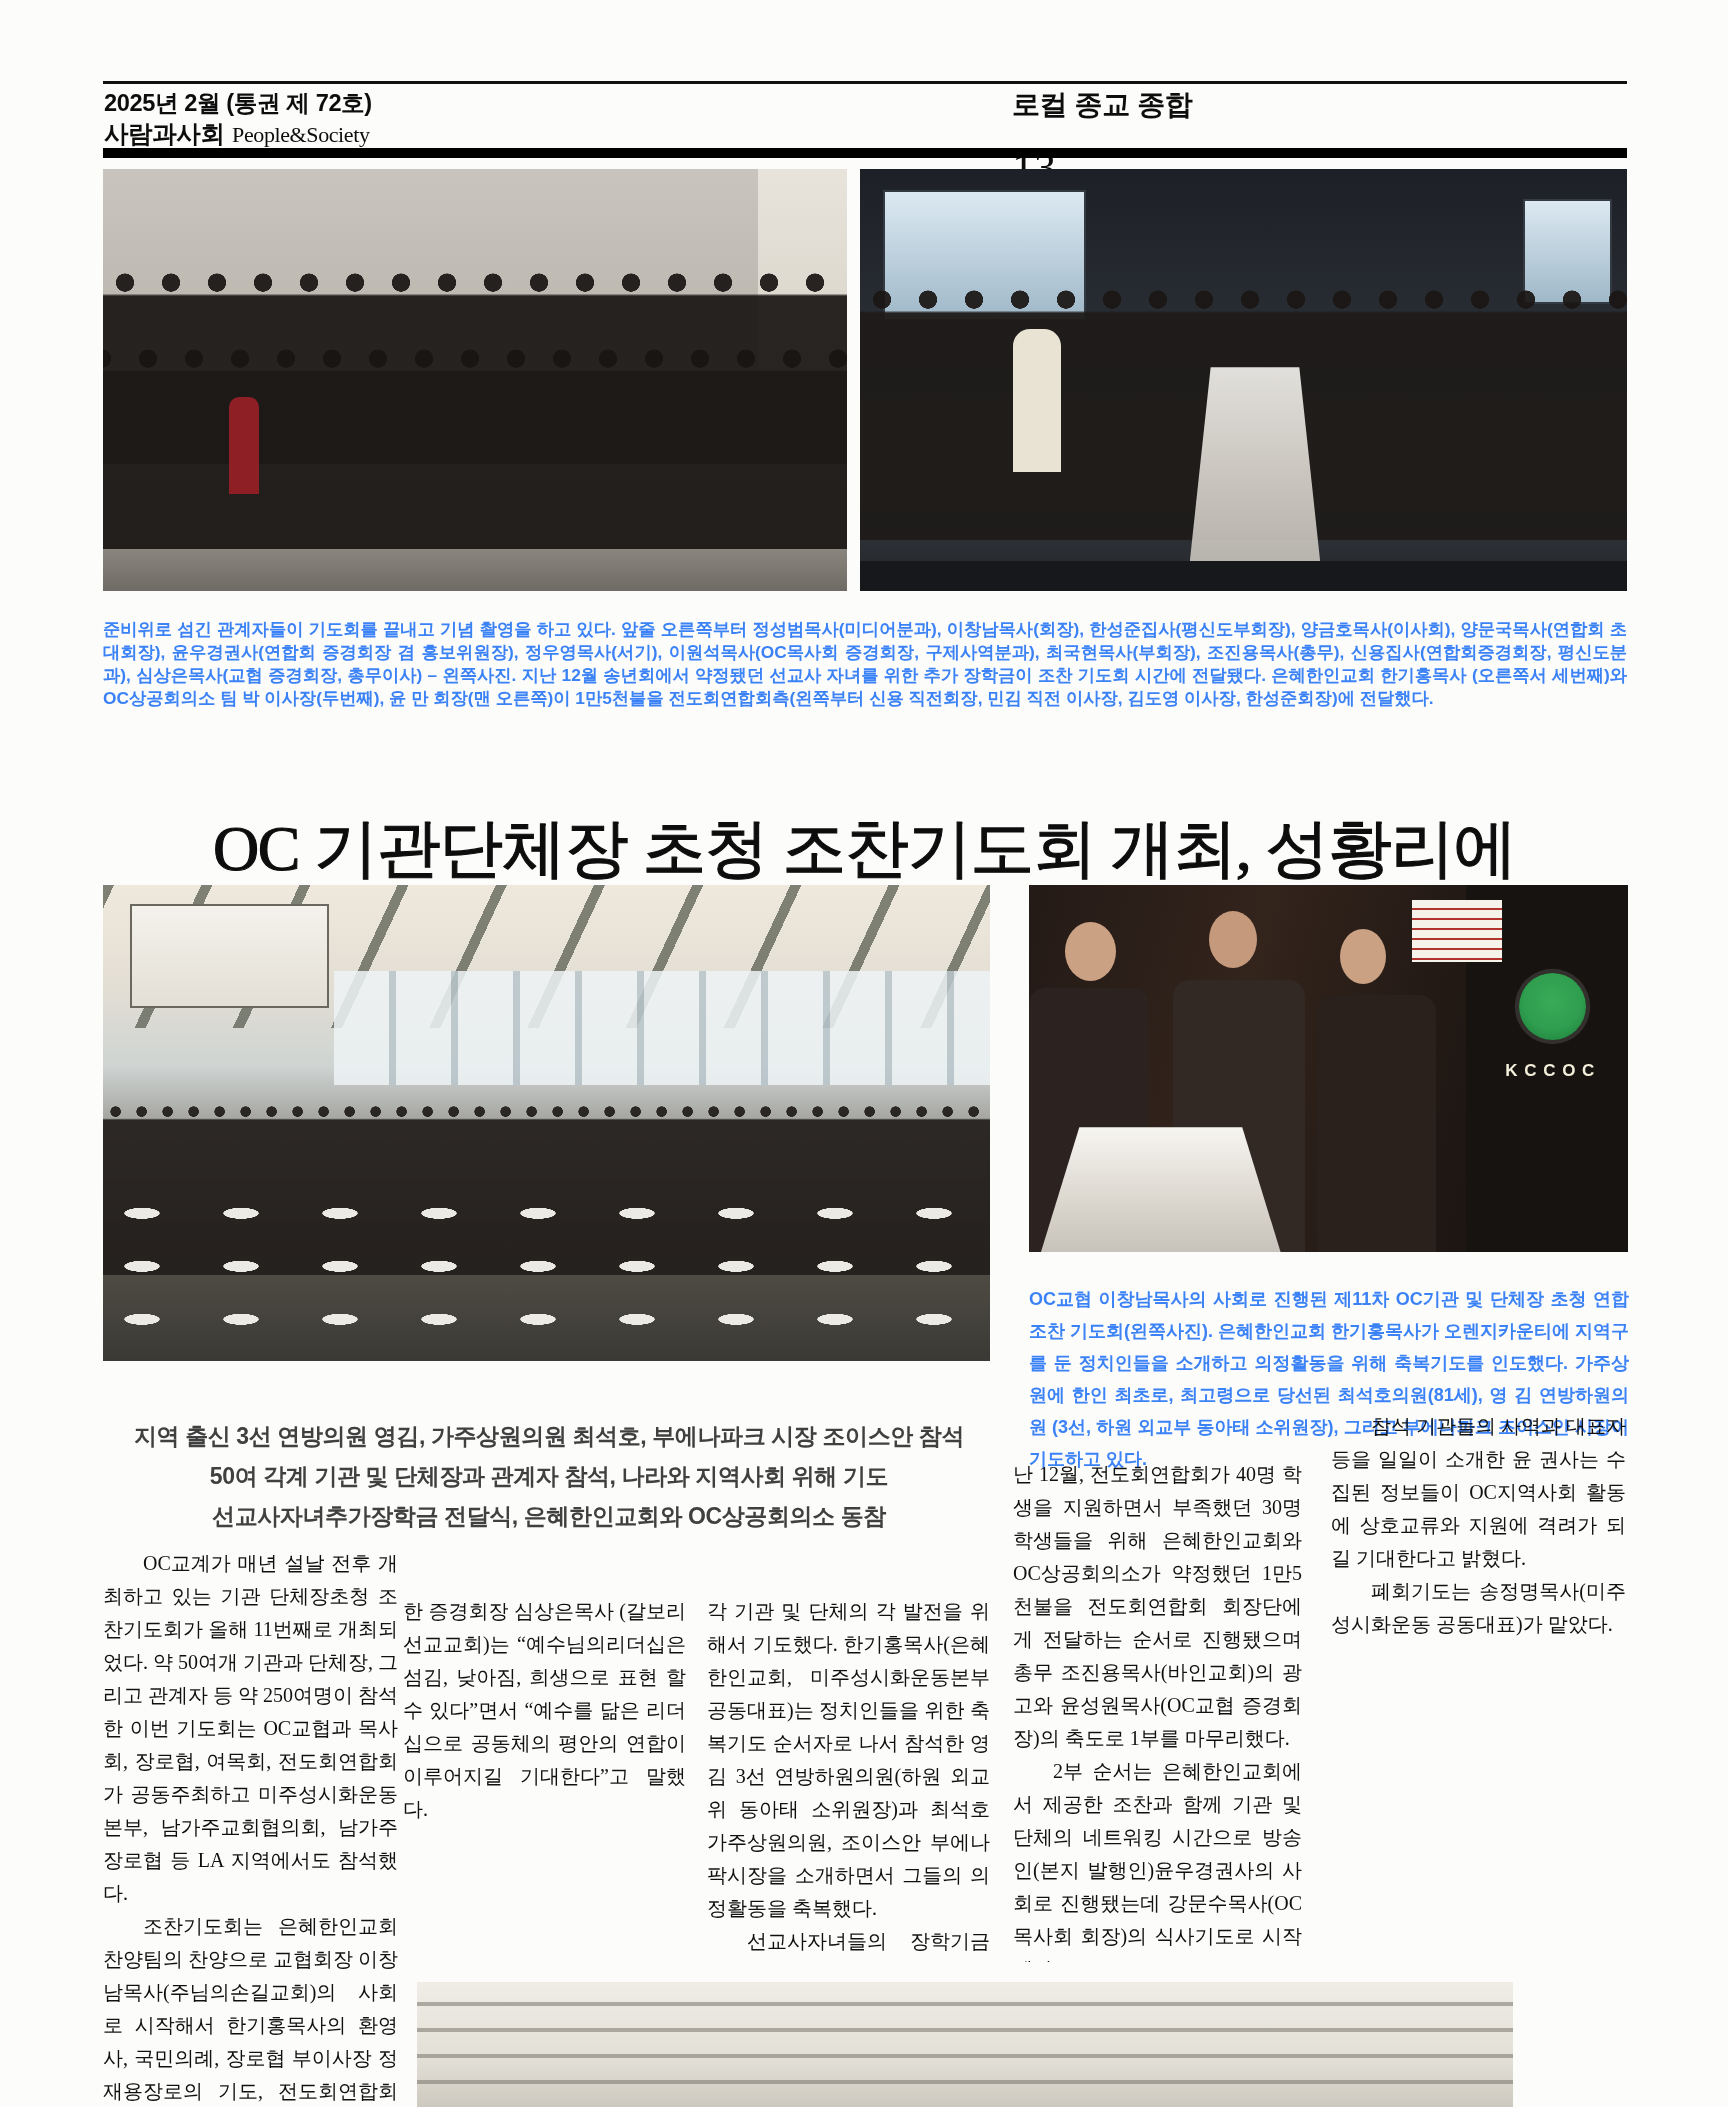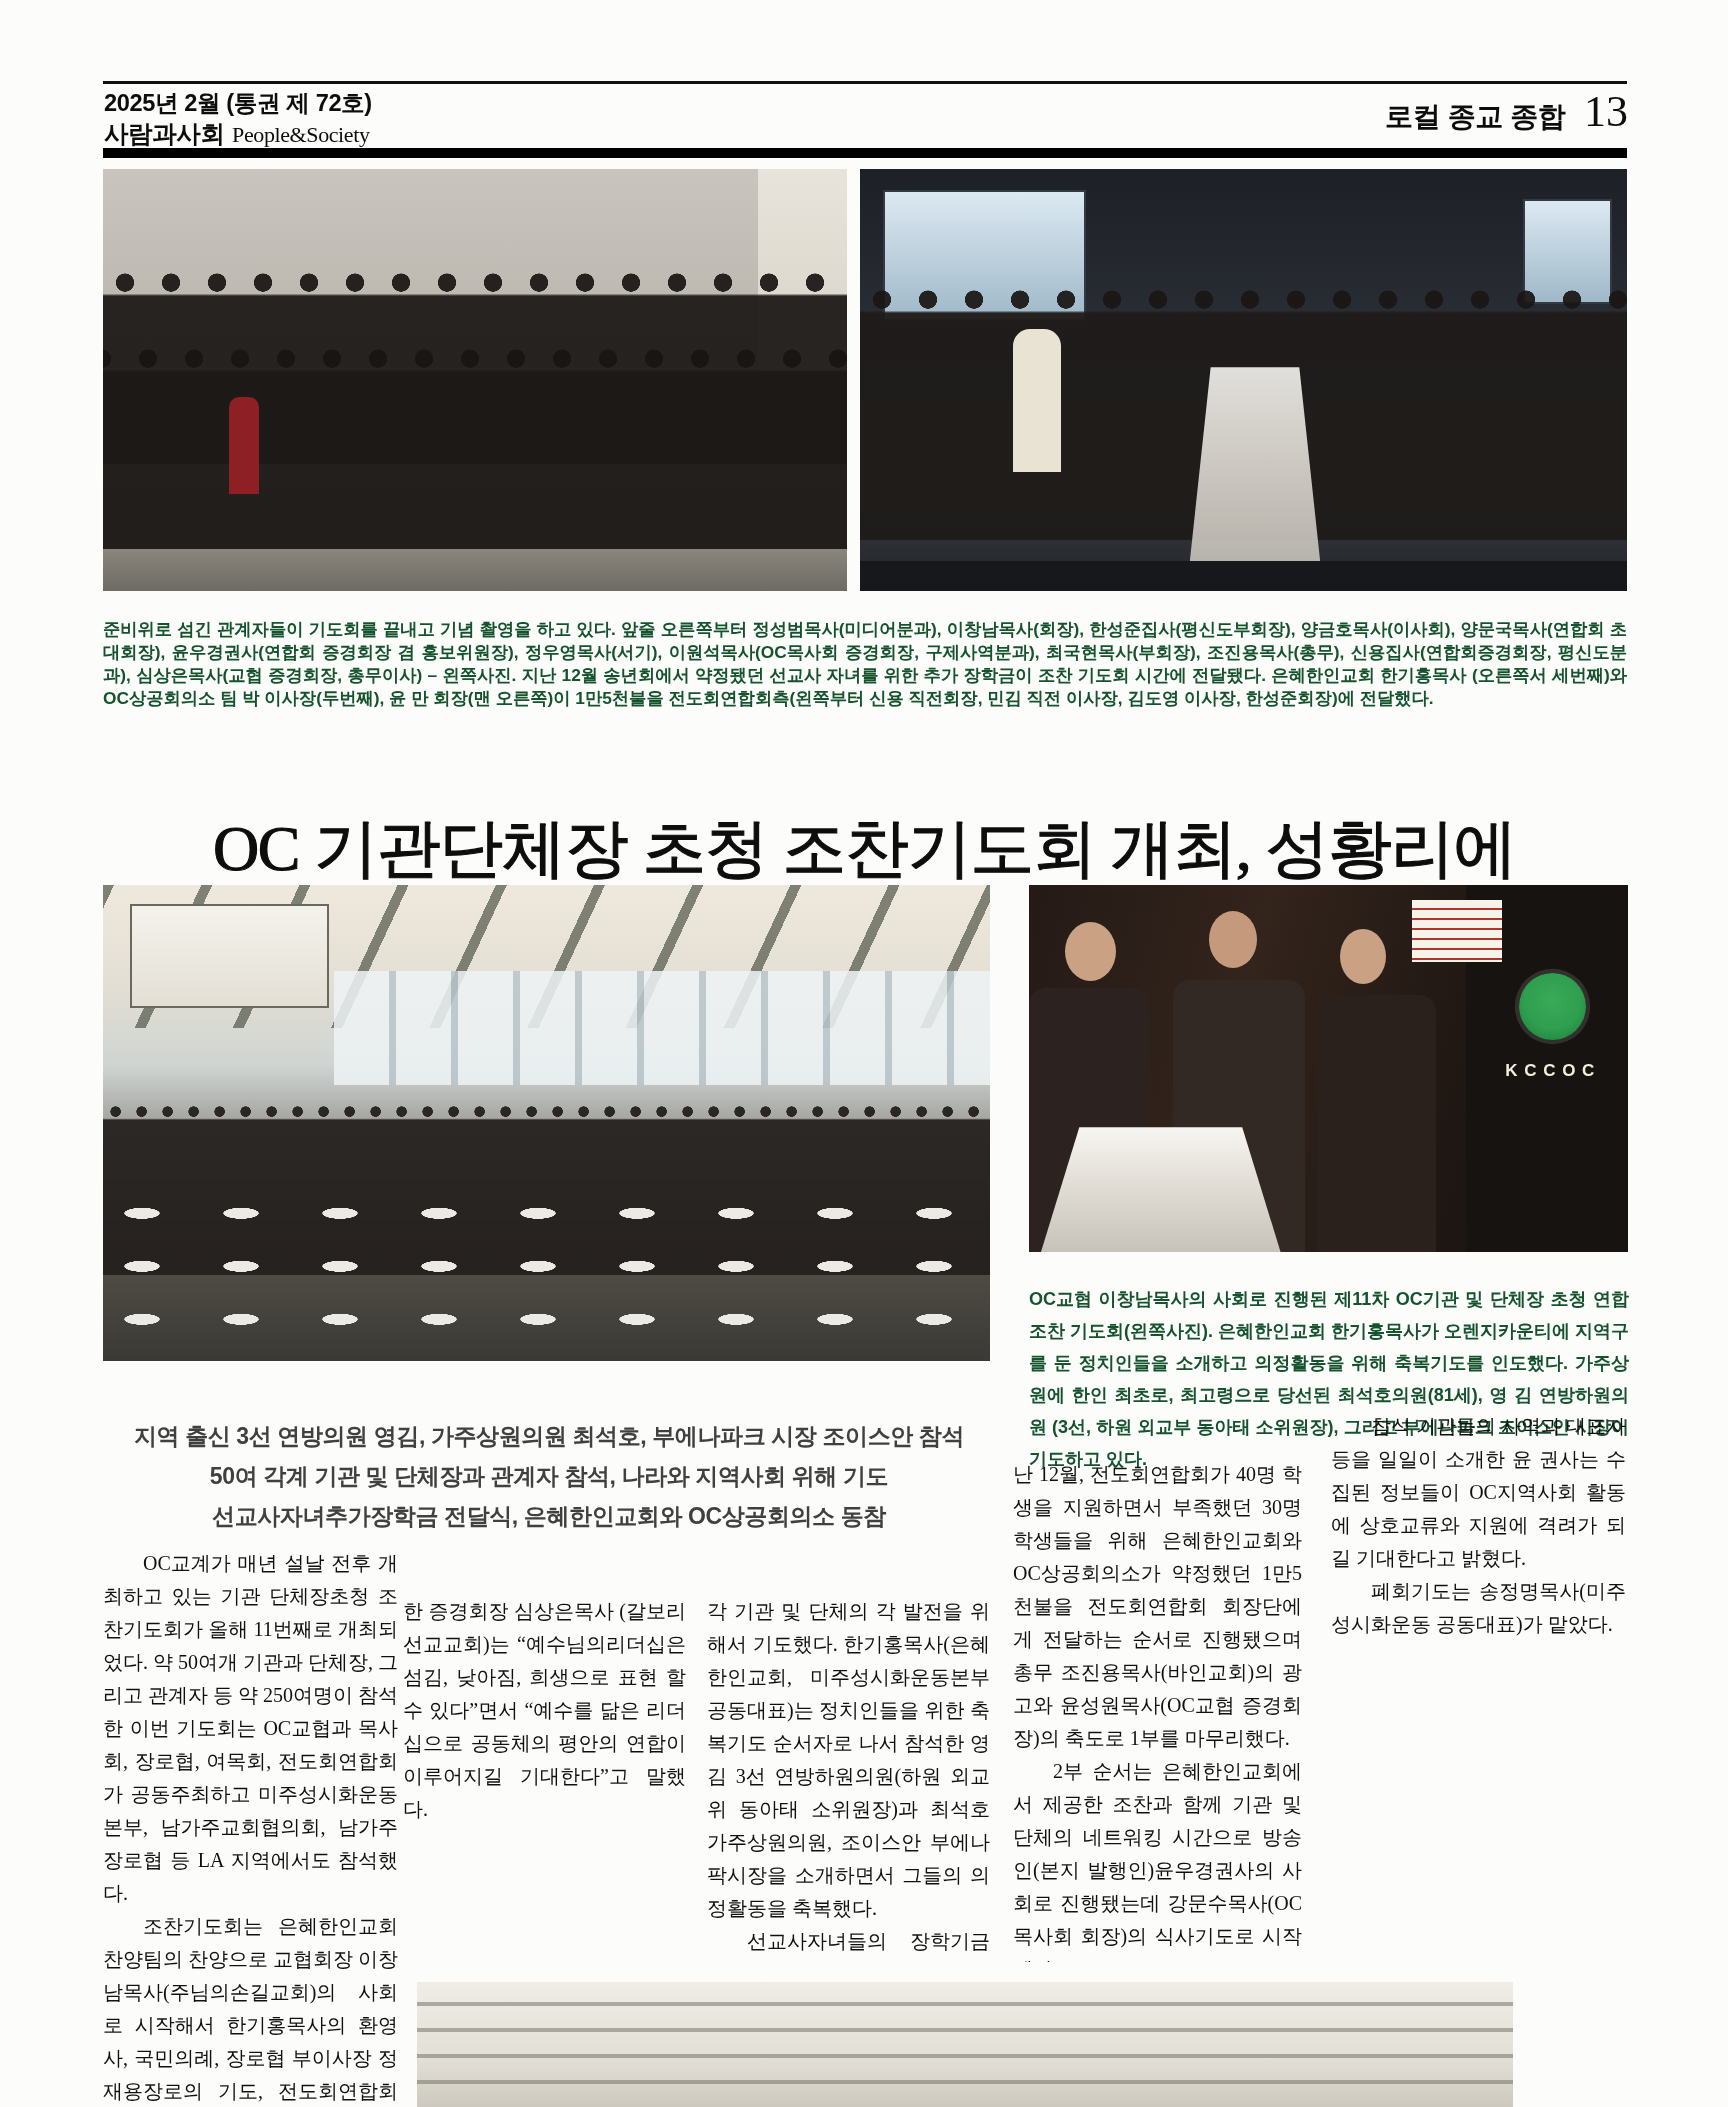--- a/index.html
+++ b/index.html
@@ -7,26 +7,26 @@
         font-family:"Liberation Serif","DejaVu Serif",serif;overflow:hidden;}
   .abs{position:absolute;}
   .sans{font-family:"Liberation Sans","DejaVu Sans",sans-serif;}
 
   
   .rule-thin{position:absolute;left:103px;top:81px;width:1524px;height:3.4px;background:#101010;}
   .rule-thick{position:absolute;left:103px;top:148px;width:1524px;height:10px;background:#000;}
   .hdr-issue{position:absolute;left:104px;top:87px;font-size:23.6px;font-weight:bold;letter-spacing:-0.4px;}
   .hdr-section{position:absolute;left:104px;top:117px;font-size:24.5px;font-weight:bold;letter-spacing:-0.4px;}
   .hdr-section .en{font-family:"Liberation Serif","DejaVu Serif",serif;font-weight:normal;font-size:22px;margin-left:7.6px;}
-  .hdr-right{position:absolute;left:1012px;top:86px;width:616px;display:flex;justify-content:flex-end;align-items:baseline;gap:18.6px;}
+  .hdr-right{position:absolute;left:1012px;top:86px;width:616px;display:flex;justify-content:flex-end;align-items:baseline;gap:18.6px;flex-direction:column;}
   .hdr-cat{font-size:28px;font-weight:bold;letter-spacing:-0.4px;}
   .hdr-page{font-family:"Liberation Serif","DejaVu Serif",serif;font-size:44px;font-weight:normal;}
 
   
-  .cap{font-family:"Liberation Sans","DejaVu Sans",sans-serif;font-weight:bold;color:#14532d;
+  .cap{font-family:"Liberation Sans","DejaVu Sans",sans-serif;font-weight:bold;color:#3b82f6;
        text-align:justify;word-break:break-all;}
   .cap-top{left:103px;top:601px;width:1524px;font-size:17.3px;line-height:23px;}
   .cap-mid{left:1029px;top:1265px;width:600px;font-size:18px;line-height:32px;}
 
   .headline{position:absolute;left:0;top:762px;width:1729px;text-align:center;
             font-size:64px;font-weight:normal;letter-spacing:-1.3px;-webkit-text-stroke:1.1px #0d0d0d;}
 
   .subhead{position:absolute;left:103px;top:1416px;width:892px;text-align:center;
            font-family:"Liberation Sans","DejaVu Sans",sans-serif;font-weight:bold;
            font-size:23px;line-height:40px;letter-spacing:-0.4px;color:#404040;}

